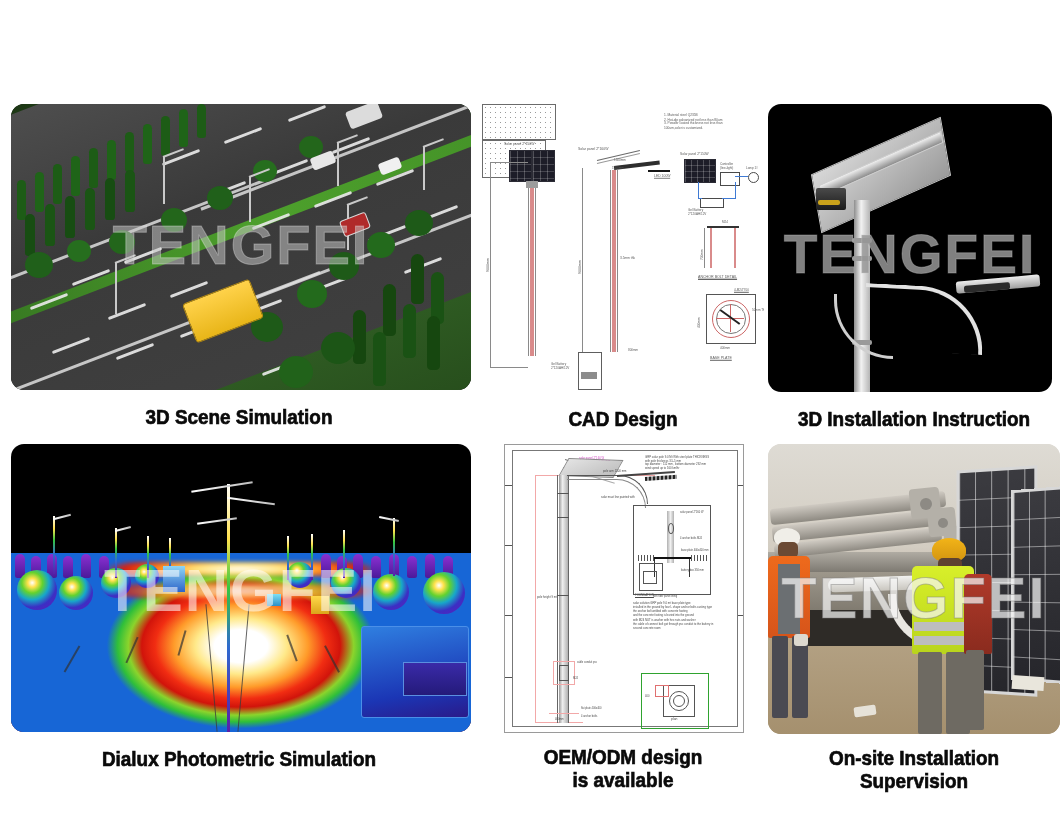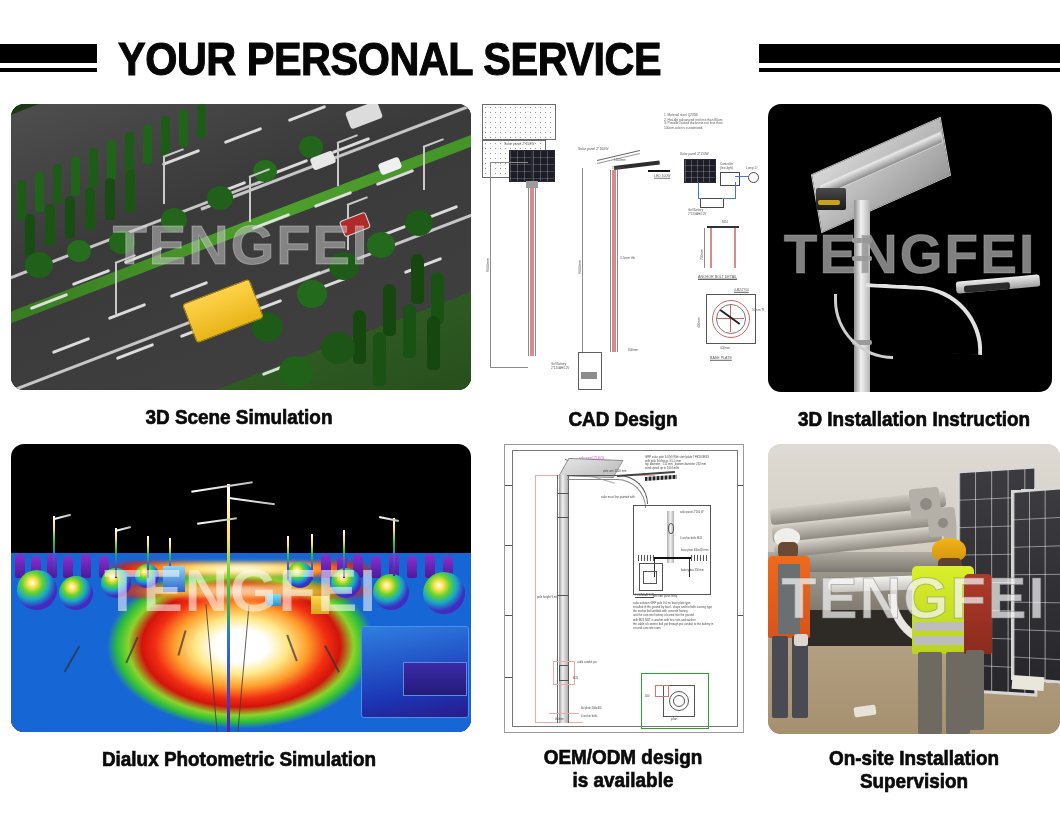--- a/index.html
+++ b/index.html
@@ -205,31 +205,20 @@
   }
   .ph-vest{position:absolute;border-radius:5px 5px 2px 2px;}
   .ph-helmet{position:absolute;border-radius:50% 50% 40% 40%;}
   .ph-leg{position:absolute;background:#4a4a52;border-radius:2px;}
 </style>
 </head>
 <body>
 
 <div class="page">
 
-  <div class="header">
-    <div class="rule left">
-      <div class="bar"></div>
-      <div class="hair"></div>
-    </div>
-    <div class="title">YOUR PERSONAL SERVICE</div>
-    <div class="rule right">
-      <div class="bar"></div>
-      <div class="hair"></div>
-    </div>
-  </div>
 
   <div class="grid">
 
     <div class="row">
 
       <div class="cell c1">
         <div style="position:relative;width:460px;height:286px;margin:0 auto 0 11px;">
           <div class="frame rounded scene1">
             <div class="s1-grass-top"></div>
             <div class="s1-road"></div>

